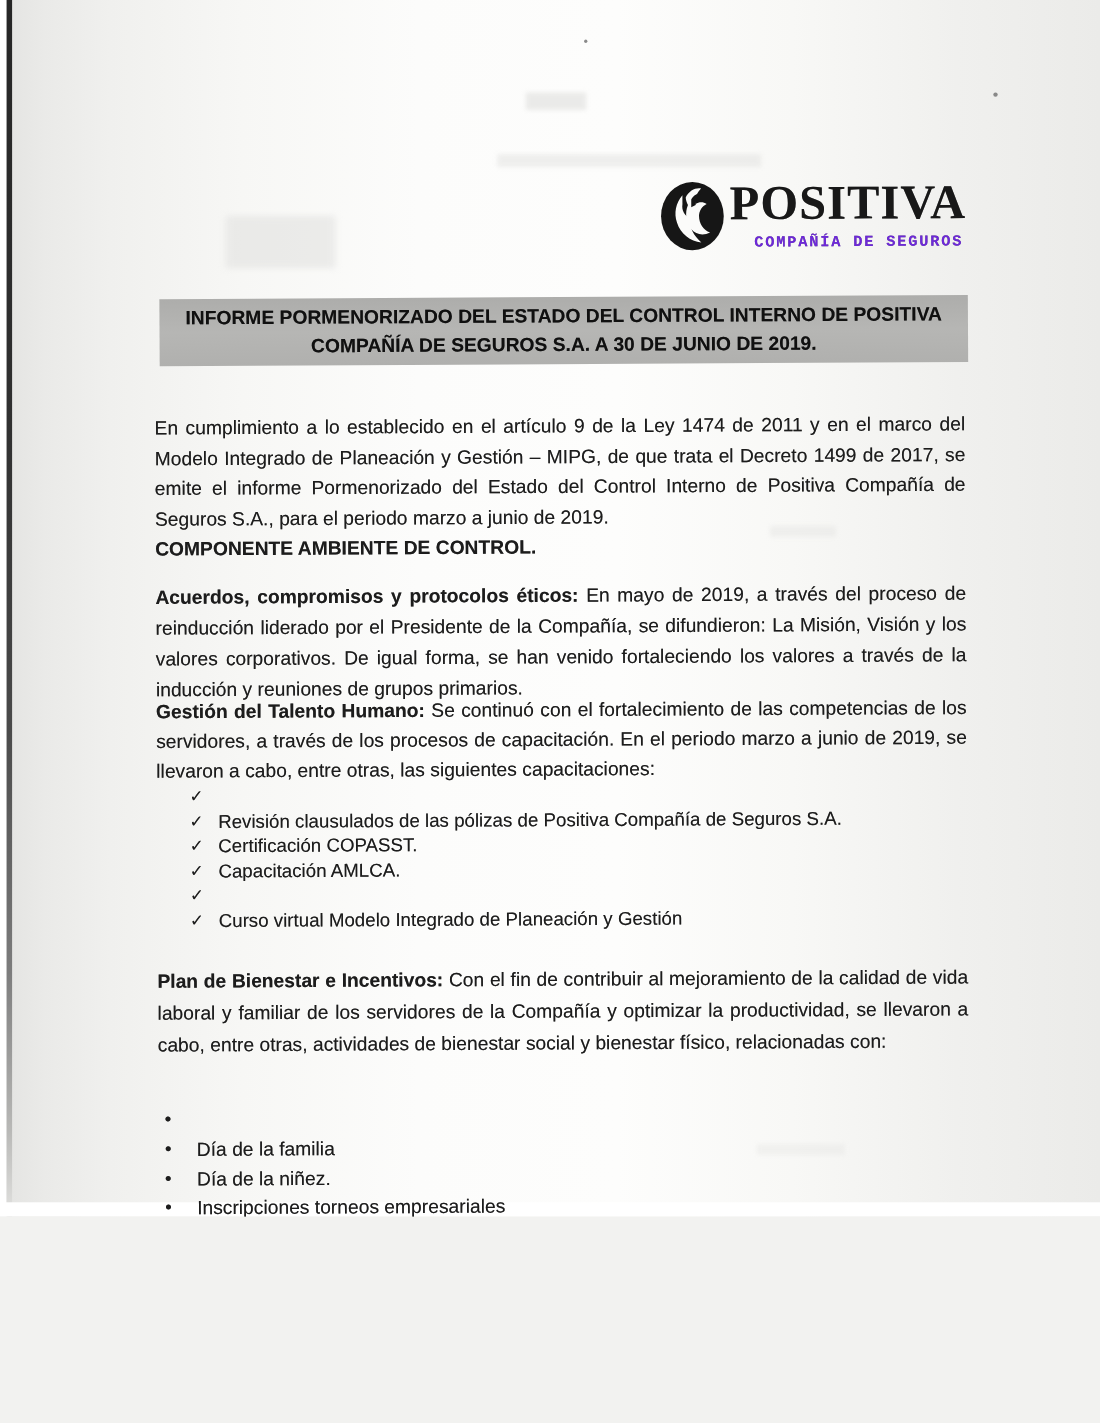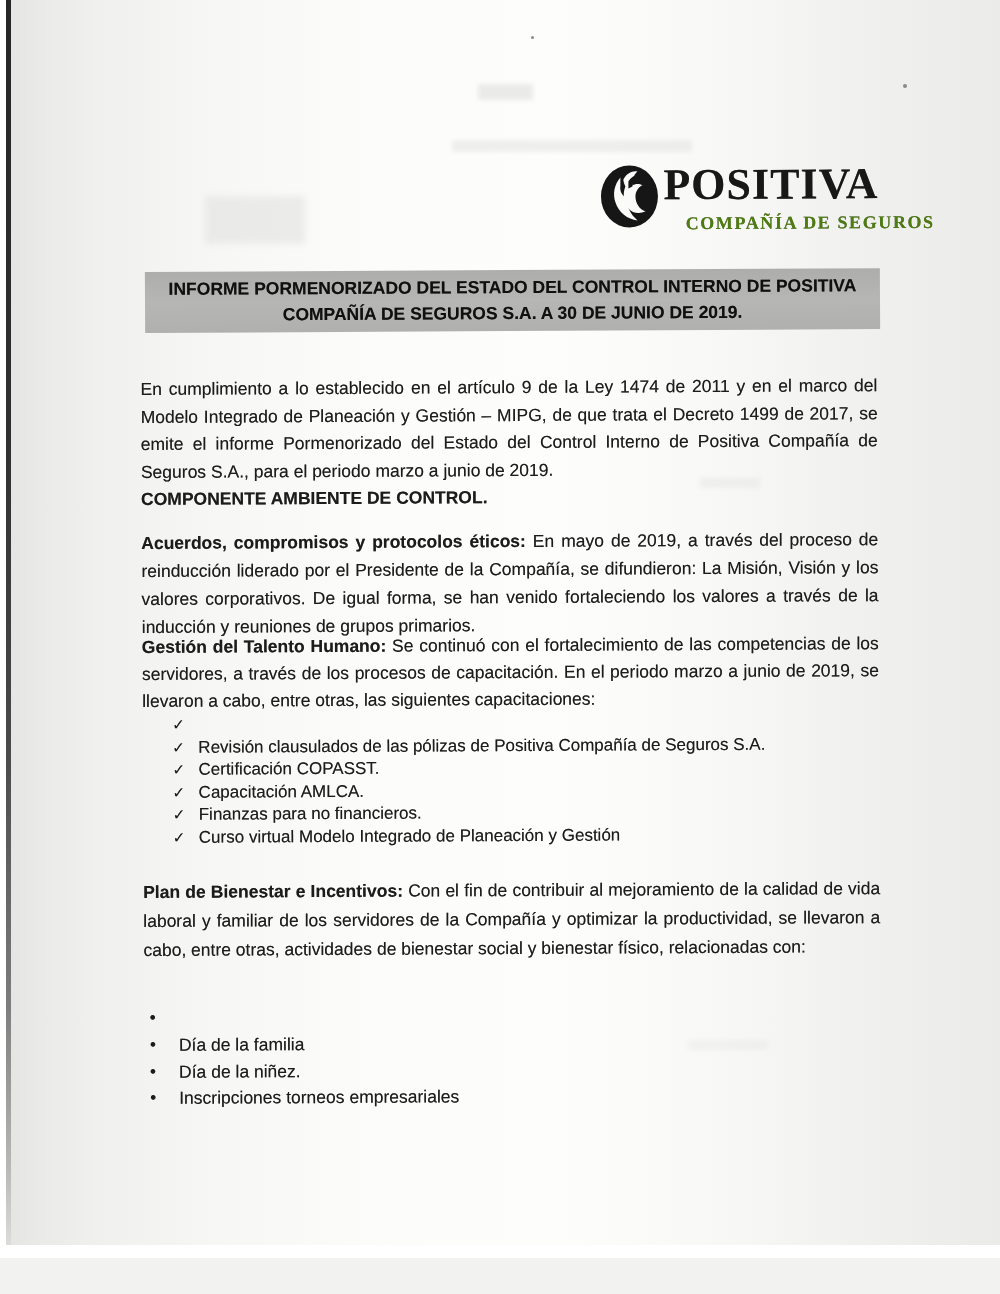--- a/index.html
+++ b/index.html
@@ -7,21 +7,21 @@
   body {
     font-family: "Liberation Sans", sans-serif;
     position: relative;
     overflow: hidden;
     background: #f2f2f0;
   }
   .canvas {
     position: absolute;
     inset: 0;
     width: 1000px;
-    height: 1258px;
+    height: 1106px;
     overflow: hidden;
   }
   
   .scan-bg {
     position: absolute;
     inset: 0;
     background: linear-gradient(90deg,
       #e3e3e1 0%, #eaeae8 4%, #f0f0ee 10%, #f7f7f5 22%,
       #fcfcfb 38%, #fdfdfc 56%, #f8f8f6 72%, #f0f0ee 87%, #ebebe9 100%);
   }
@@ -61,23 +61,23 @@
   .logo { position: absolute; left: 600px; top: 166px; width: 265px; height: 78px; }
   .emblem { position: absolute; left: 0; top: 0; }
   .brand {
     position: absolute; left: 64px; top: -4px;
     font-family: "Liberation Serif", serif;
     font-size: 44px; font-weight: 600; letter-spacing: 1px;
     color: #181818;
   }
   .tagline {
     position: absolute; left: 86px; top: 50px;
-    font-family: Liberation Serif, serif;
-    font-size: 18px; font-weight: 600; letter-spacing: 1.6px;
-    color: #4d7c0f; white-space: nowrap;
+    font-family: Liberation Mono, monospace;
+    font-size: 14px; font-weight: 600; letter-spacing: 1.6px;
+    color: #6d28d9; white-space: nowrap;
   }
 
   
   .title-box {
     position: absolute; left: 145px; top: 272px; width: 735px;
     background: linear-gradient(180deg, #adadab 0%, #b6b6b4 50%, #b0b0ae 100%);
     text-align: center;
     font-weight: bold; font-size: 17.5px; line-height: 26px;
     color: #101010;
     padding: 4px 8px 5px 8px;
@@ -160,21 +160,20 @@
       <li>
           <span class="mark">✓</span>
           <span>Certificación COPASST.</span>
         </li>
       <li>
           <span class="mark">✓</span>
           <span>Capacitación AMLCA.</span>
         </li>
       <li>
           <span class="mark">✓</span>
-          <span>Finanzas para no financieros.</span>
         </li>
       <li>
           <span class="mark">✓</span>
           <span>Curso virtual Modelo Integrado de Planeación y Gestión</span>
         </li>
     </ul>
 
     <p class="para p-plan txt"><b>Plan de Bienestar e Incentivos:</b> <span>Con el fin de contribuir al mejoramiento de la calidad de vida laboral y familiar de los servidores de la Compañía y optimizar la productividad, se llevaron a cabo, entre otras, actividades de bienestar social y bienestar físico, relacionadas con:</span></p>
 
     <ul class="list bullets txt">

